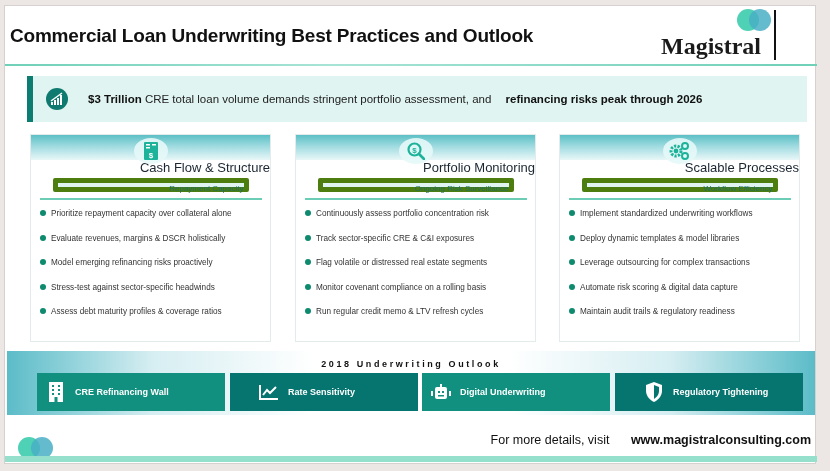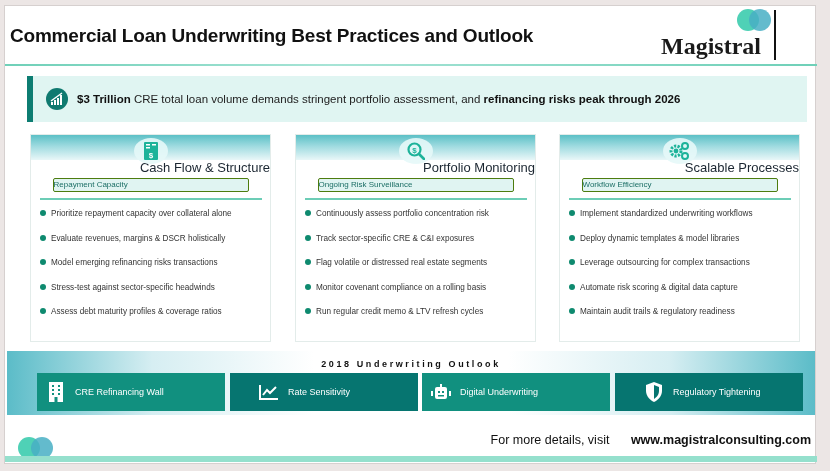--- a/index.html
+++ b/index.html
@@ -42,21 +42,21 @@
     position: absolute; left: 22px; top: 70px; width: 780px; height: 46px;
     background: #e0f5f2;
     border-left: 6px solid #0d7d72;
     display: flex; align-items: center;
   }
   .banner-icon {
     width: 22px; height: 22px; border-radius: 50%; background: #0f7a70;
     margin-left: 13px; display: flex; align-items: center; justify-content: center;
   }
   .banner-text { margin-left: 9px; font-size: 11.5px; color: #222; }
-  .banner-text b { color: #111; }
+  .banner-text b { color: #111; margin-left: 11px; }
 
   .card {
     position: absolute; top: 128px; width: 241px; height: 208px;
     border: 1px solid #e3ecea; background: #fff;
   }
   .card-head {
     height: 25px;
     background: linear-gradient(180deg, #5cc0c6 0%, #9fdbe0 45%, #e9f7f8 100%);
     position: relative;
   }
@@ -64,22 +64,22 @@
     position: absolute; left: 50%; top: 3px; transform: translateX(-50%);
     width: 34px; height: 26px; border-radius: 50%;
     background: rgba(230,248,248,0.9);
     display: flex; align-items: center; justify-content: center;
   }
   .card-title {
     text-align: right; font-size: 13px; font-weight: normal; color: #1b2631;
   }
   .card-sub {
     margin: 3px auto 0; width: 196px; height: 14px; background: #e0f4f2;
-    border: 1px solid #4d7c0f; border-radius: 2px;
-    text-align: left; font-size: 8px; line-height: 12px; color: #1c6f66;
+    border: 5px solid #4d7c0f; border-radius: 2px;
+    text-align: right; font-size: 8px; line-height: 12px; color: #1c6f66;
   }
   .card-rule { margin: 6px auto 0; width: 222px; height: 2px; background: #6ccdb6; }
   .card ul { list-style: none; margin-top: 7px; padding-left: 8px; }
   .card li {
     position: relative; padding-left: 12px; font-size: 8.2px; color: #333;
     height: 24.6px; line-height: 14px;
   }
   .card li::before {
     content: ""; position: absolute; left: 1px; top: 3px; width: 6px; height: 6px;
     border-radius: 50%; background: #0e8a6f;
@@ -89,21 +89,21 @@
     position: absolute; left: 2px; top: 345px; width: 808px; height: 64px;
     background: linear-gradient(90deg, #5bbcc8 0%, #d6eef2 18%, #ffffff 38%, #ffffff 62%, #d6eef2 82%, #5bbcc8 100%);
   }
   .outlook-title {
     position: absolute; left: 0; top: 8px; width: 100%; text-align: center;
     font-size: 9px; font-weight: bold; letter-spacing: 2.6px; color: #111;
   }
   .ol-box {
     position: absolute; top: 22px; width: 188px; height: 38px;
     display: flex; align-items: center; color: #fff;
-    font-size: 9px; font-weight: normal;
+    font-size: 9px; font-weight: bold;
   }
   .ol-box .ic { width: 26px; display: flex; justify-content: center; margin-left: 6px; margin-right: 6px; }
   .ol-a { background: #11907f; }
   .ol-b { background: #067570; padding-left: 20px; }
 
   .footer-text {
     position: absolute; right: 4px; top: 427px; font-size: 12.5px; color: #111;
   }
   .footer-text b { font-weight: bold; margin-left: 18px; }
   .footer-logo { position: absolute; left: 13px; top: 431px; width: 40px; height: 24px; }
@@ -157,21 +157,21 @@
           <text x="7" y="16" font-size="8" fill="#fff" text-anchor="middle" font-family="Liberation Sans, sans-serif" font-weight="bold">$</text>
         </svg>
       </div>
     </div>
     <div class="card-title">Cash Flow &amp; Structure</div>
     <div class="card-sub">Repayment Capacity</div>
     <div class="card-rule"></div>
     <ul>
       <li>Prioritize repayment capacity over collateral alone</li>
       <li>Evaluate revenues, margins &amp; DSCR holistically</li>
-      <li>Model emerging refinancing risks transactions</li>
+      <li>Model emerging refinancing risks proactively</li>
       <li>Stress-test against sector-specific headwinds</li>
       <li>Assess debt maturity profiles &amp; coverage ratios</li>
     </ul>
   </div>
 
   <div class="card" style="left:290px;">
     <div class="card-head">
       <div class="card-icon">
         <svg width="18" height="18" viewBox="0 0 18 18">
           <circle cx="7.5" cy="7.5" r="6" fill="none" stroke="#1db39a" stroke-width="2.2"></circle>

